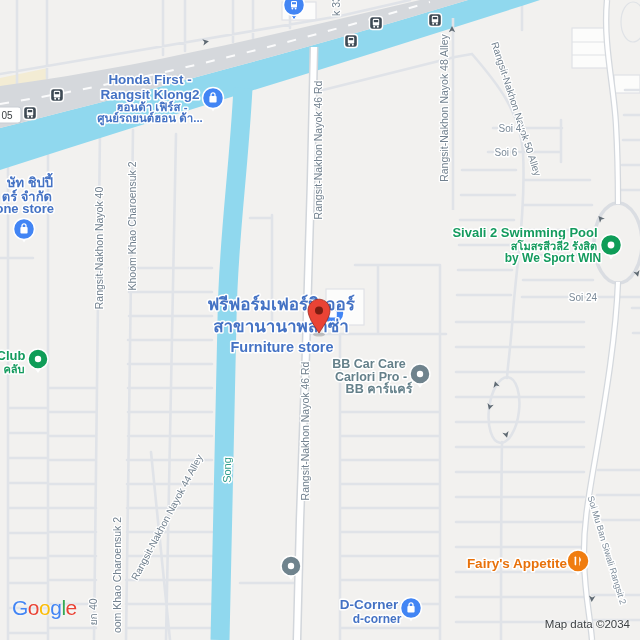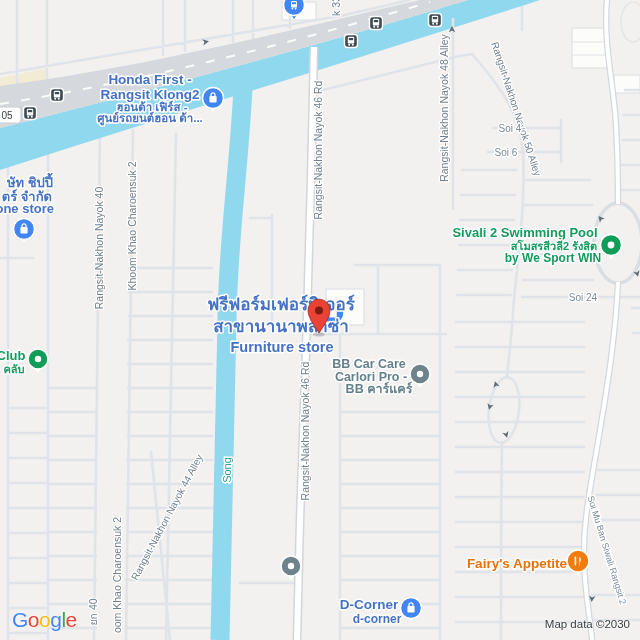--- a/index.html
+++ b/index.html
@@ -20,21 +20,21 @@
   .poi-orange{fill:#e8710a;font-weight:700;}
   .poi-gray{fill:#64808a;font-weight:700;}
   .sz13{font-size:13px;} .sz135{font-size:13.5px;} .sz12{font-size:12px;}
   .sz115{font-size:11.5px;} .sz11{font-size:11px;} .sz125{font-size:12.5px;}
   .sz17{font-size:17px;} .sz145{font-size:14.5px;}
   .attribution{
     position:absolute;right:10px;bottom:10px;font-size:11.5px;color:#3c4043;
     text-shadow:0 0 2px #fff,0 0 4px #fff;z-index:30;
   }
   .google-logo{
-    position:absolute;left:12px;bottom:8px;font-size:21px;font-weight:500;
+    position:absolute;left:12px;bottom:20px;font-size:21px;font-weight:500;
     letter-spacing:-0.5px;z-index:30;text-shadow:0 0 3px rgba(255,255,255,.9);
   }
   .google-logo span{display:inline-block;}
   .gl-0{color:#4285F4;}.gl-1{color:#EA4335;}.gl-2{color:#FBBC05;}
   .gl-3{color:#4285F4;}.gl-4{color:#34A853;}.gl-5{color:#EA4335;}
 </style>
 </head>
 <body>
 
 <div class="map-wrap">
@@ -279,14 +279,14 @@
     <circle cx="0" cy="-22.5" r="4" fill="#7c1d12"></circle>
   </g>
 </svg>
 
 
 <div class="google-logo">
   <span class="gl-0">G</span><span class="gl-1">o</span><span class="gl-2">o</span><span class="gl-3">g</span><span class="gl-4">l</span><span class="gl-5">e</span>
 </div>
 
 
-<div class="attribution">Map data ©2030</div>
+<div class="attribution">Map data ©2034</div>
 </div>
 
 </body></html>

